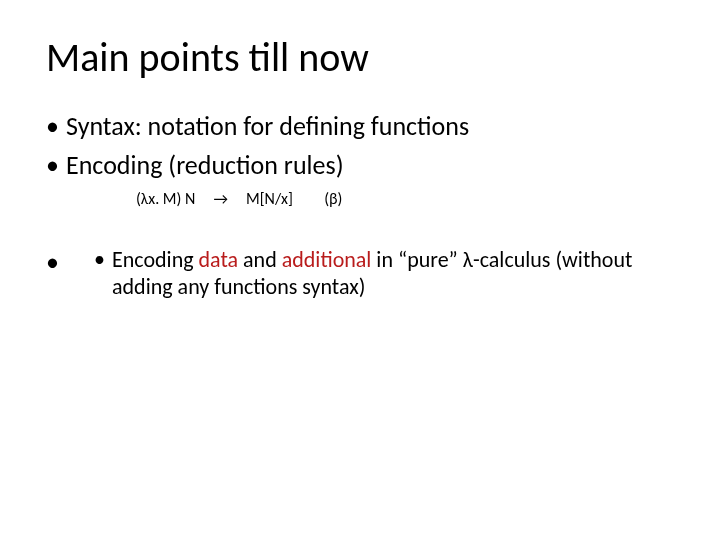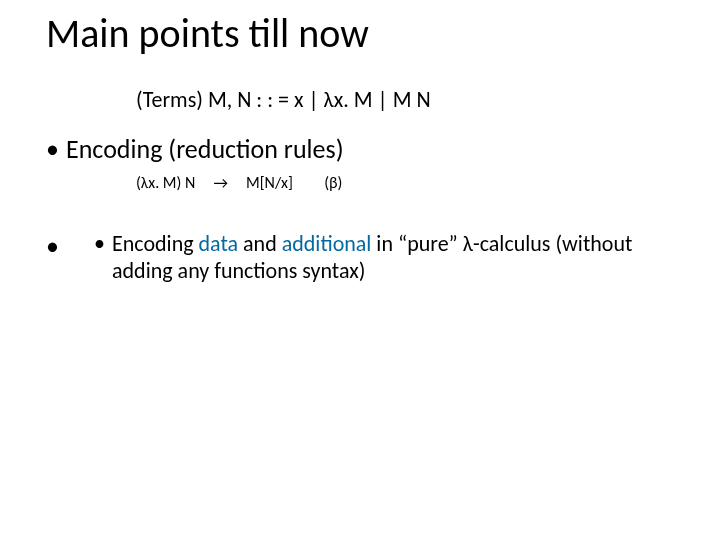--- a/index.html
+++ b/index.html
@@ -8,21 +8,21 @@
     width: 720px;
     height: 540px;
     background: #fff;
     font-family: Calibri, "Segoe UI", Arial, sans-serif;
     color: #000;
   }
   .slide {
     box-sizing: border-box;
     width: 720px;
     height: 540px;
-    padding: 12px 46px 0 46px;
+    padding: 36px 46px 0 46px;
   }
   .title {
     font-family: "Calibri Light", Calibri, "Segoe UI Light", "Segoe UI", sans-serif;
     font-weight: 300;
     font-size: 40px;
     margin: 0 0 30px 0;
     line-height: 1.1;
   }
   ul.level1 {
     list-style: none;
@@ -63,29 +63,31 @@
     padding-left: 18px;
     font-size: 22px;
     line-height: 1.25;
   }
   ul.level2 > li::before {
     content: "•";
     position: absolute;
     left: 0;
     top: 0;
   }
-  .red { color: #0369a1; }
+  .red { color: #b91c1c; }
 </style>
 </head>
 <body>
 
 <div class="slide">
   <h1 class="title">Main points till now</h1>
 
-  <div class="indent-formula">(Terms)  M, N  : : =  x  |  λx. M  |  M N</div>
+  <ul class="level1">
+    <li>Syntax: notation for defining functions</li>
+  </ul>
 
   <ul class="level1">
     <li>Encoding (reduction rules)</li>
   </ul>
   <div class="indent-formula2">
     <span>(λx. M) N</span>
     &nbsp;&nbsp;&nbsp;
     <span>→</span>
     &nbsp;&nbsp;&nbsp;
     <span>M[N/x]</span>

